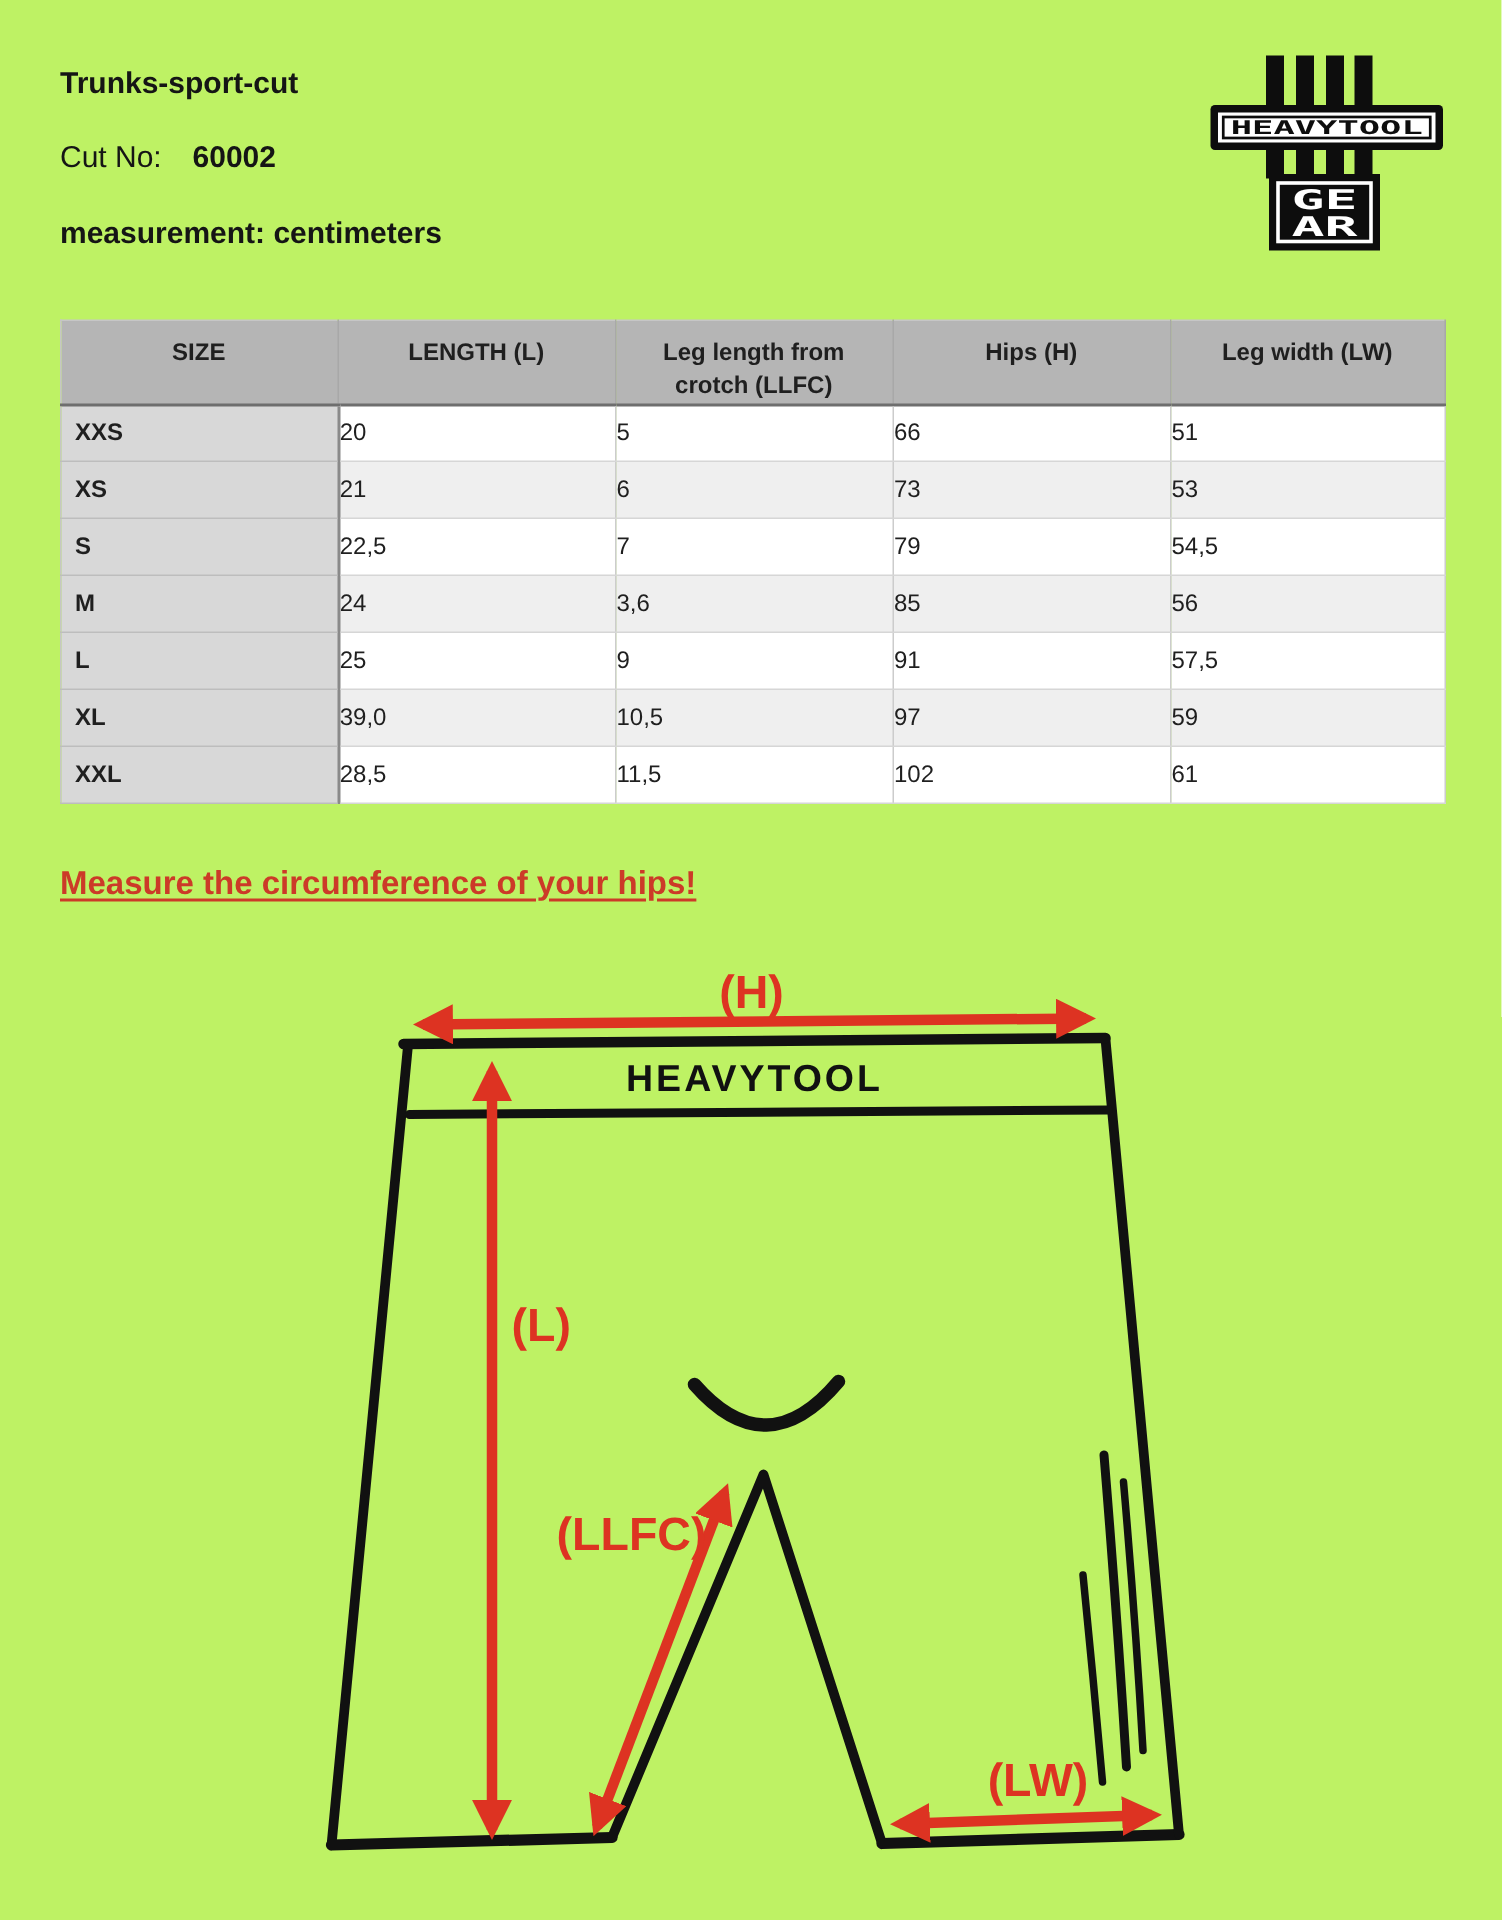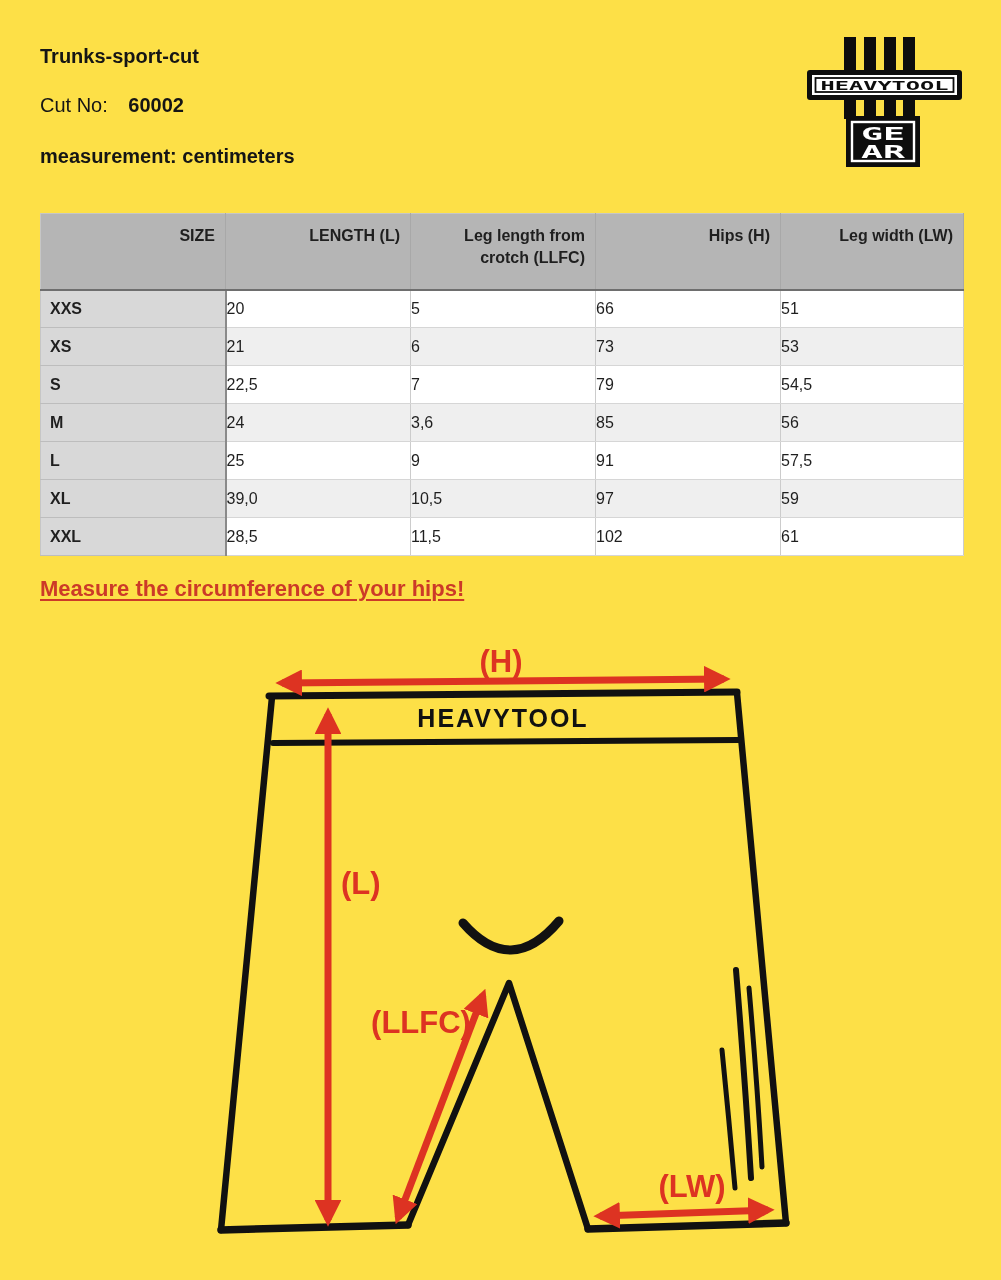--- a/index.html
+++ b/index.html
@@ -2,21 +2,21 @@
 <html><head>
 <meta charset="utf-8">
 <style>
   * { margin: 0; padding: 0; box-sizing: border-box; }
   html, body { background: #ffffff; }
   body { font-family: "Liberation Sans", sans-serif; }
   #page {
     position: relative;
     width: 1001px;
     height: 1280px;
-    background: #fde047;
+    background: #bef264;
     overflow: hidden;
   }
   
   .doc-title {
     position: absolute; left: 40px; top: 45px;
     font-size: 20px; font-weight: bold; color: #151515;
   }
   .cut-line {
     position: absolute; left: 40px; top: 94px;
     font-size: 20px; color: #151515;
@@ -36,23 +36,23 @@
     table-layout: fixed;
     font-size: 16px; color: #1f1f1f;
     border: 1px solid #c6c6c6;
   }
   .size-table col.c0 { width: 185px; }
   .size-table col.c1 { width: 185px; }
   .size-table col.c2 { width: 185px; }
   .size-table col.c3 { width: 185px; }
   .size-table col.c4 { width: 183px; }
   .size-table thead th {
-    height: 76px;
+    height: 56px;
     background: #b5b5b5;
-    text-align: right; vertical-align: top;
+    text-align: center; vertical-align: top;
     font-weight: bold;
     padding: 11px 10px 0 9px;
     border-right: 1px solid #a8a8a8;
     border-bottom: 2px solid #6e6e6e;
     line-height: 1.35;
   }
   .size-table tbody tr { height: 38px; margin-top: 40px; }
   .size-table tbody tr:nth-child(even) td.val { background: #efefef; }
   .size-table tbody tr:nth-child(odd)  td.val { background: #ffffff; }
   .size-table td.size {

